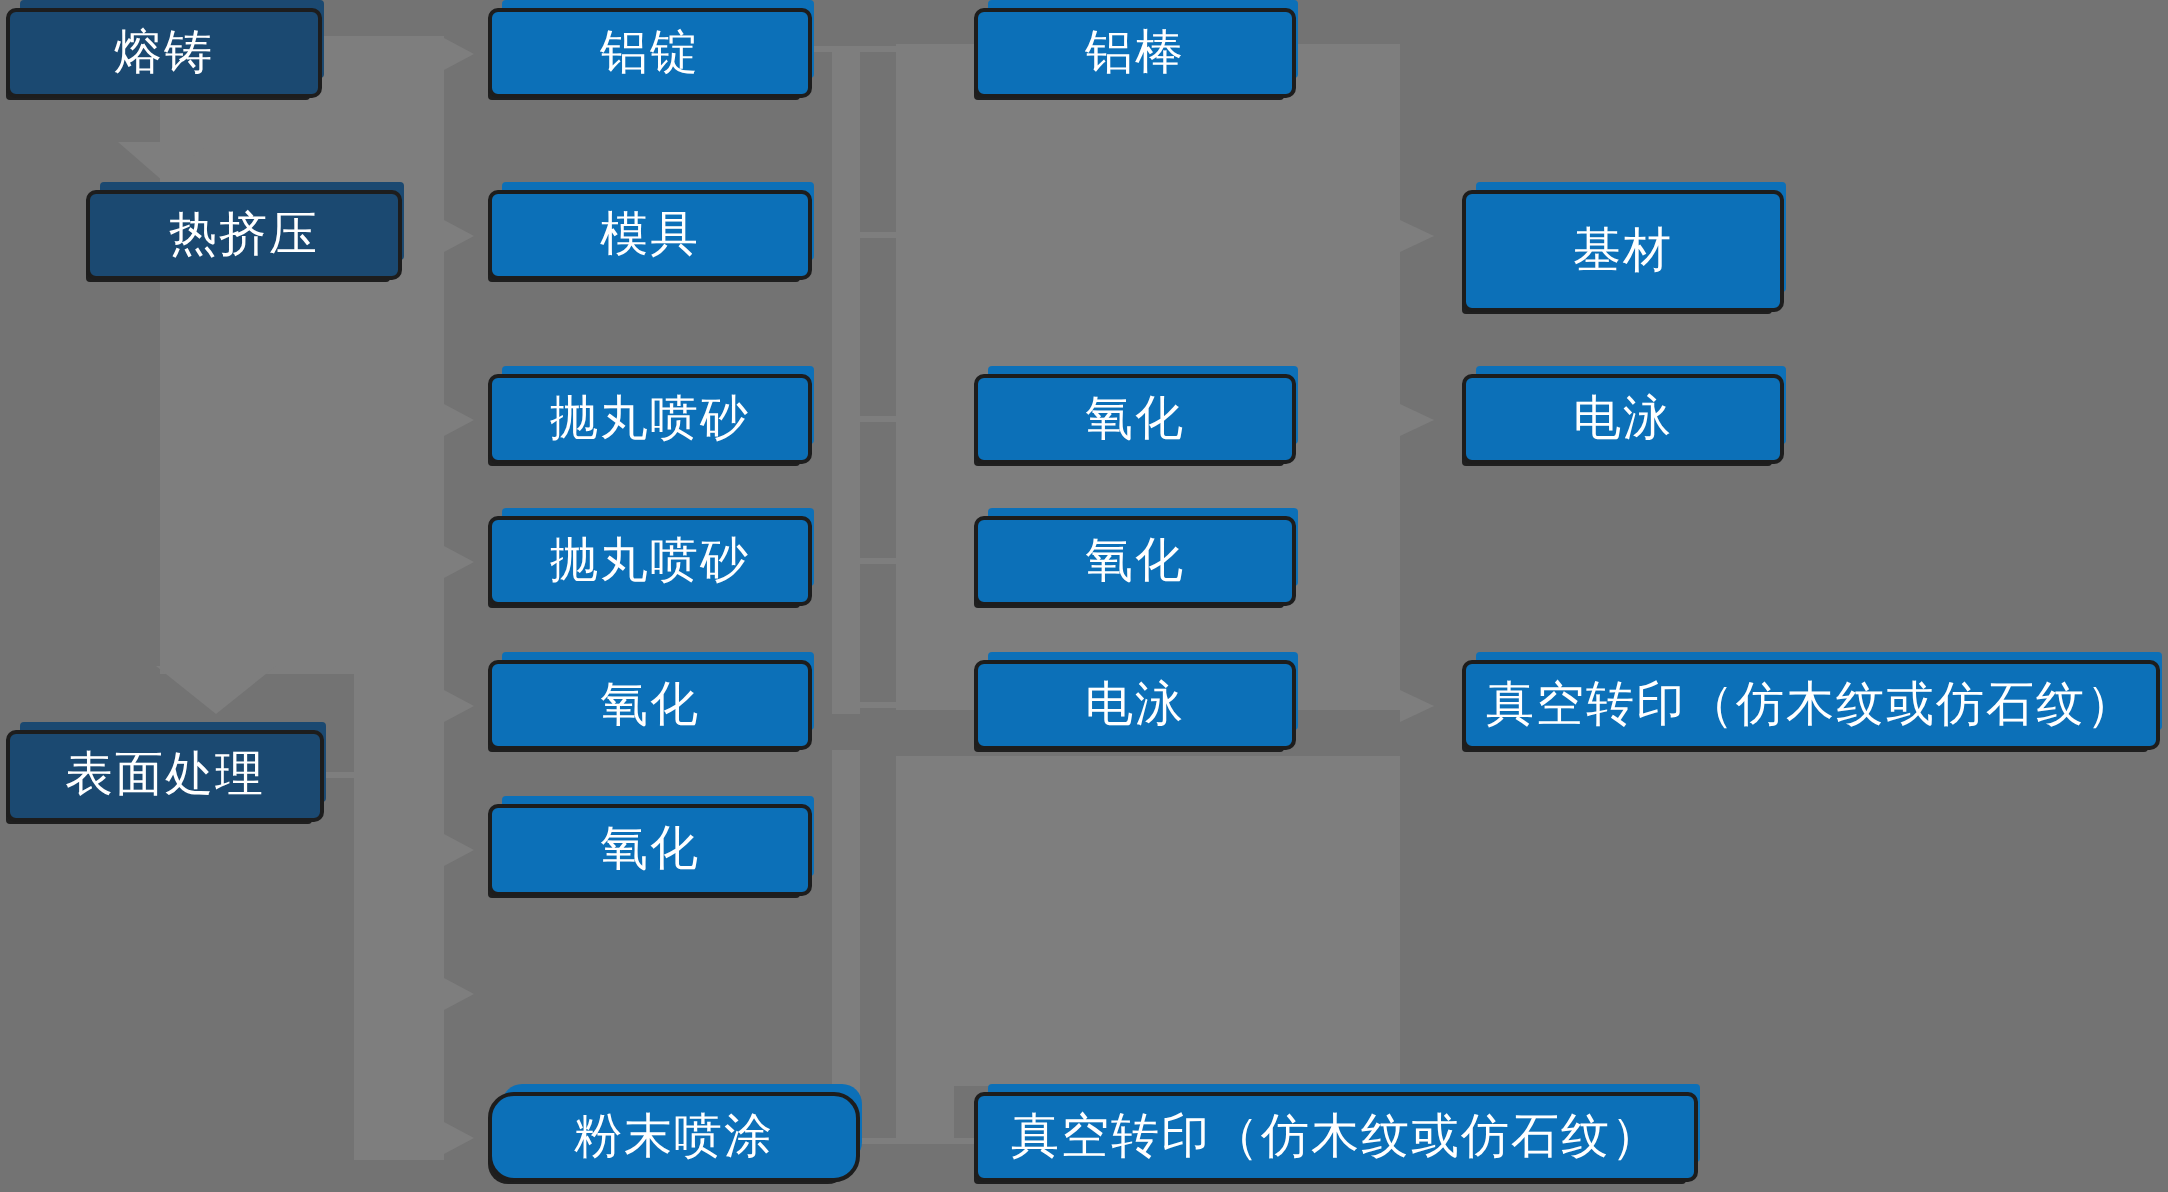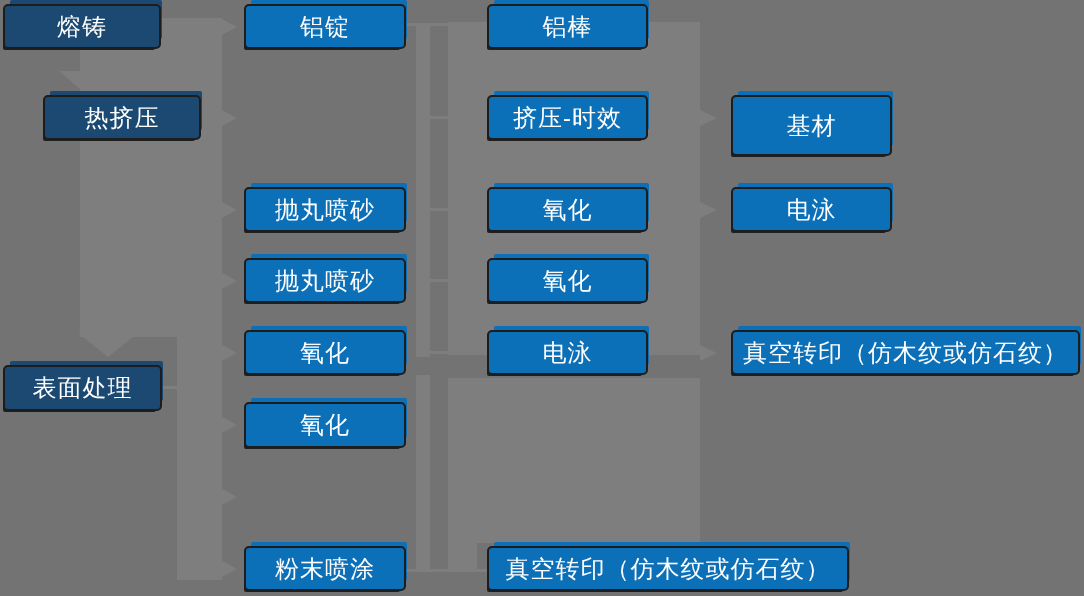--- a/index.html
+++ b/index.html
@@ -55,27 +55,27 @@
   <div class="hline" style="left:430px;top:208px;width:18px;"></div>
   <div class="hline" style="left:430px;top:279px;width:18px;"></div>
   <div class="hline" style="left:430px;top:351px;width:18px;"></div>
   <div class="hline" style="left:162px;top:386px;width:16px;"></div>
   <div class="hline" style="left:405px;top:569px;width:82px;"></div>
 
 <div class="node dark" style="left: 3px; top: 4px; width: 158px; height: 45px;">熔铸</div>
     <div class="node primary" style="left: 244px; top: 4px; width: 162px; height: 45px;">铝锭</div>
     <div class="node primary" style="left: 487px; top: 4px; width: 161px; height: 45px;">铝棒</div>
     <div class="node dark" style="left: 20px; top: 95px; width: 158px; height: 45px; margin-left: 23px;">热挤压</div>
-    <div class="node primary" style="left: 487px; top: 95px; width: 161px; height: 45px;">挤压-时效</div>
+    <div class="node primary" style="left: 244px; top: 95px; width: 162px; height: 45px;">模具</div>
     <div class="node primary" style="left: 731px; top: 95px; width: 161px; height: 61px;">基材</div>
     <div class="node primary" style="left: 244px; top: 187px; width: 162px; height: 45px;">抛丸喷砂</div>
     <div class="node primary" style="left: 487px; top: 187px; width: 161px; height: 45px;">氧化</div>
     <div class="node primary" style="left: 731px; top: 187px; width: 161px; height: 45px;">电泳</div>
     <div class="node primary" style="left: 244px; top: 258px; width: 162px; height: 45px;">抛丸喷砂</div>
     <div class="node primary" style="left: 487px; top: 258px; width: 161px; height: 45px;">氧化</div>
     <div class="node primary" style="left: 244px; top: 330px; width: 162px; height: 45px;">氧化</div>
     <div class="node primary" style="left: 487px; top: 330px; width: 161px; height: 45px;">电泳</div>
     <div class="node primary" style="left: 731px; top: 330px; width: 349px; height: 45px;">真空转印（仿木纹或仿石纹）</div>
     <div class="node dark" style="left: 3px; top: 365px; width: 159px; height: 46px;">表面处理</div>
     <div class="node primary" style="left: 244px; top: 402px; width: 162px; height: 46px;">氧化</div>
-    <div class="node primary" style="left: 244px; top: 546px; width: 162px; height: 45px;">粉末喷涂</div>
+    <div class="node primary" style="left: 244px; top: 546px; width: 186px; height: 45px; border-radius: 13px;">粉末喷涂</div>
     <div class="node primary" style="left: 487px; top: 546px; width: 362px; height: 45px;">真空转印（仿木纹或仿石纹）</div>
   </div>
 
 </body></html>

